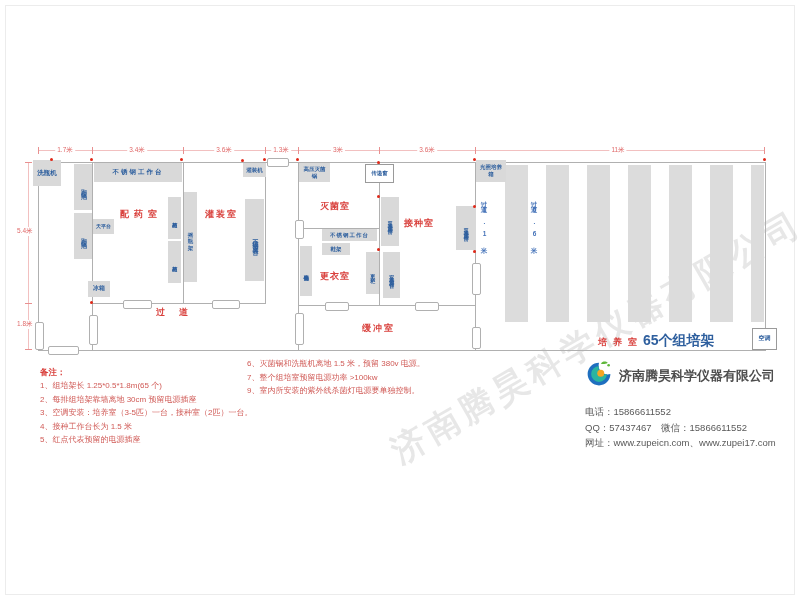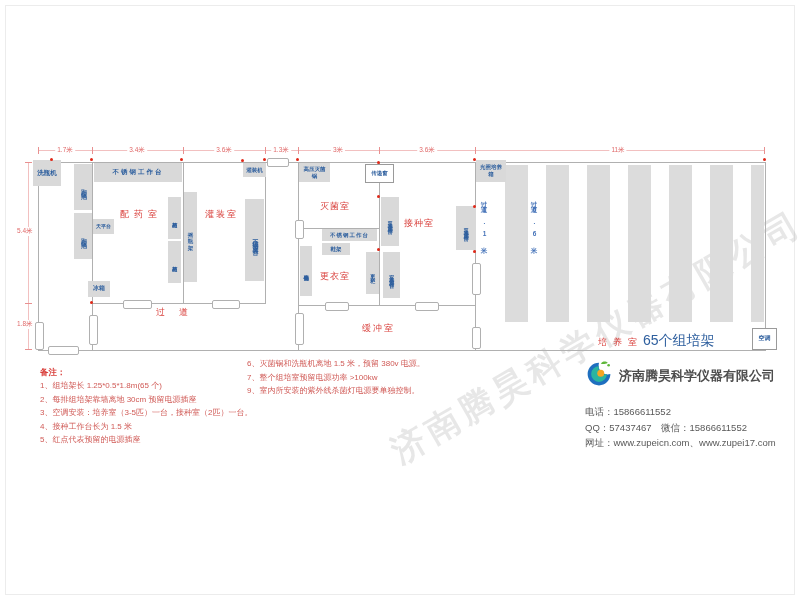--- a/index.html
+++ b/index.html
@@ -15,21 +15,21 @@
   .dimline{position:absolute;background:#f2c0c0;z-index:2;}
   .tick{position:absolute;background:#e89090;z-index:2;}
   .dim{position:absolute;color:#e06a6a;font-size:6.5px;background:#fff;padding:0 2px;
        transform:translateX(-50%);white-space:nowrap;z-index:5;}
   .dimv{position:absolute;color:#e06a6a;font-size:6.5px;background:#fff;white-space:nowrap;z-index:5;}
   .eq{position:absolute;background:#d9d9d9;color:#2e5f9e;font-weight:bold;display:flex;
       align-items:center;justify-content:center;text-align:center;font-size:6px;
       line-height:1.25;z-index:5;}
   .eq.v{writing-mode:vertical-rl;text-orientation:upright;letter-spacing:2px;line-height:1.3;}
   .eq.outline{background:#fff;border:1px solid #9a9a9a;}
-  .room{position:absolute;color:#d9403c;font-weight:normal;font-size:9px;white-space:nowrap;z-index:5;}
+  .room{position:absolute;color:#d9403c;font-weight:bold;font-size:9px;white-space:nowrap;z-index:5;}
   .rack{position:absolute;background:#dcdcdc;z-index:4;}
   .aisle{position:absolute;writing-mode:vertical-rl;text-orientation:upright;color:#4472b8;
          font-size:6.5px;font-weight:bold;letter-spacing:5px;z-index:5;}
   .notes{position:absolute;z-index:5;}
   .notes .title{font-size:8.5px;color:#d9403c;font-weight:bold;line-height:14px;}
   .notes .line{font-size:8px;color:#d05a56;line-height:13.5px;white-space:nowrap;}
   .company{position:absolute;left:585px;top:360px;z-index:5;}
   .chead{display:flex;align-items:center;gap:6px;}
   .cname{font-size:13px;font-weight:bold;color:#4d4d4d;white-space:nowrap;}
   .contact{font-size:9.5px;color:#595959;line-height:15.5px;margin-top:12px;white-space:nowrap;}

